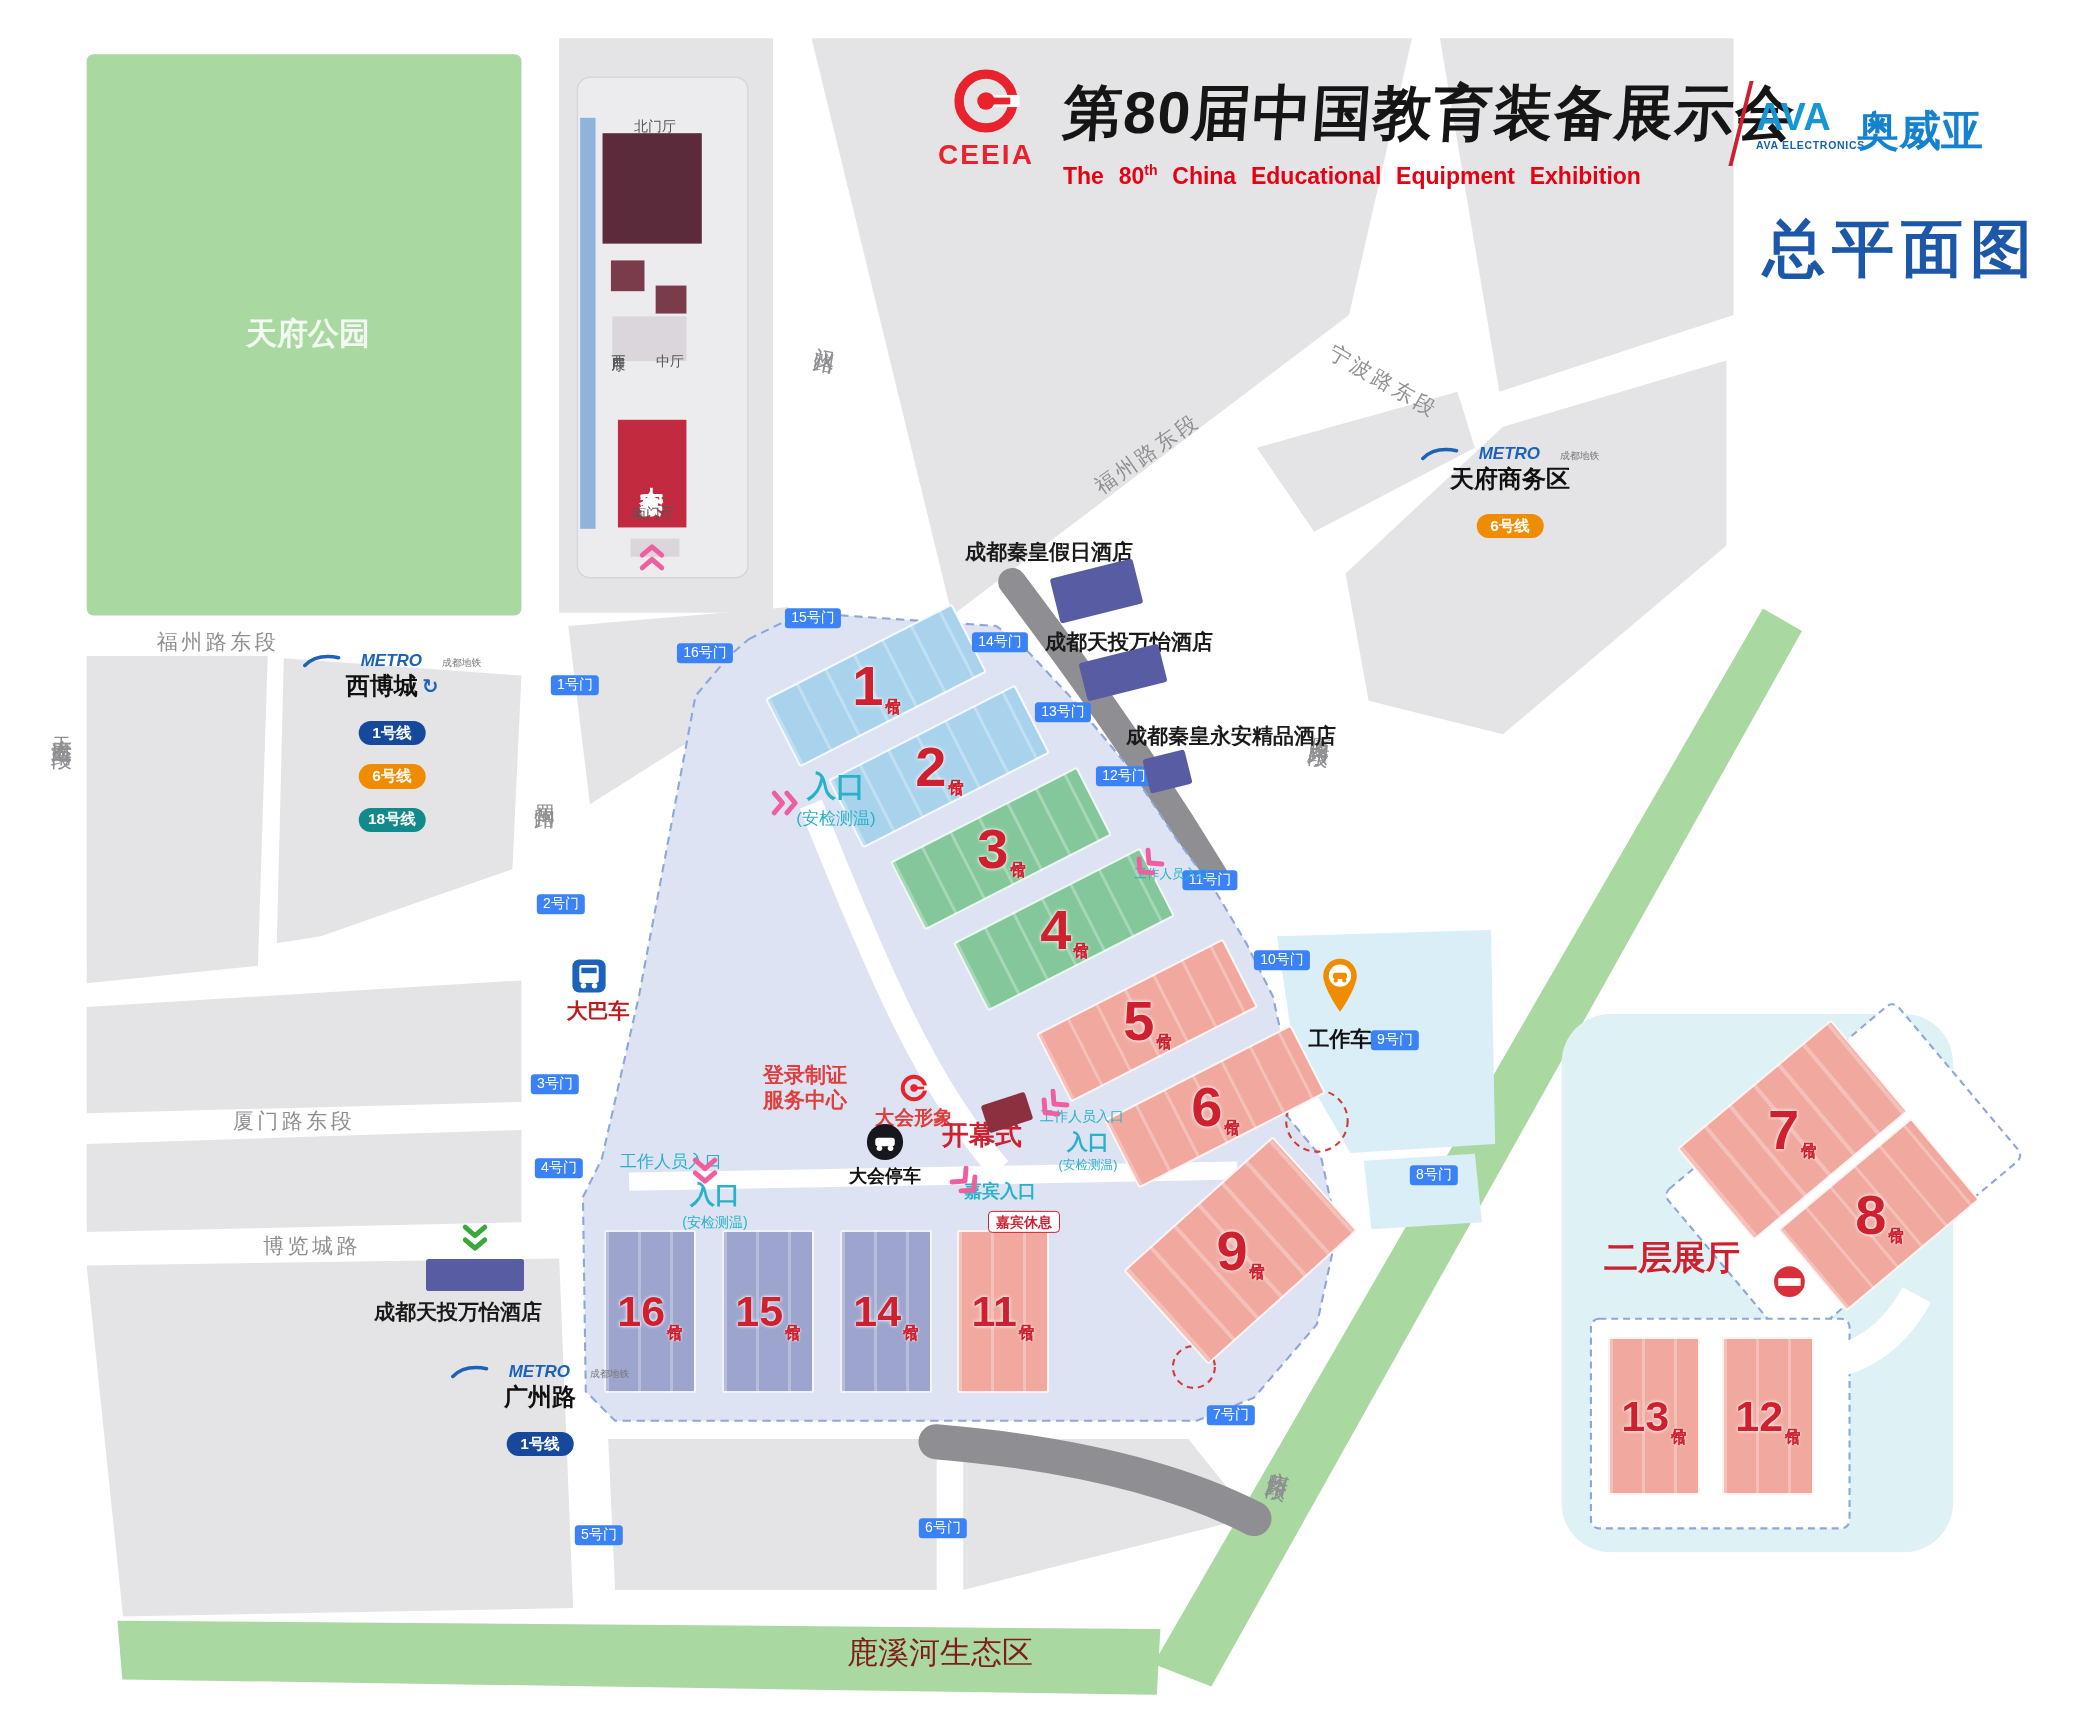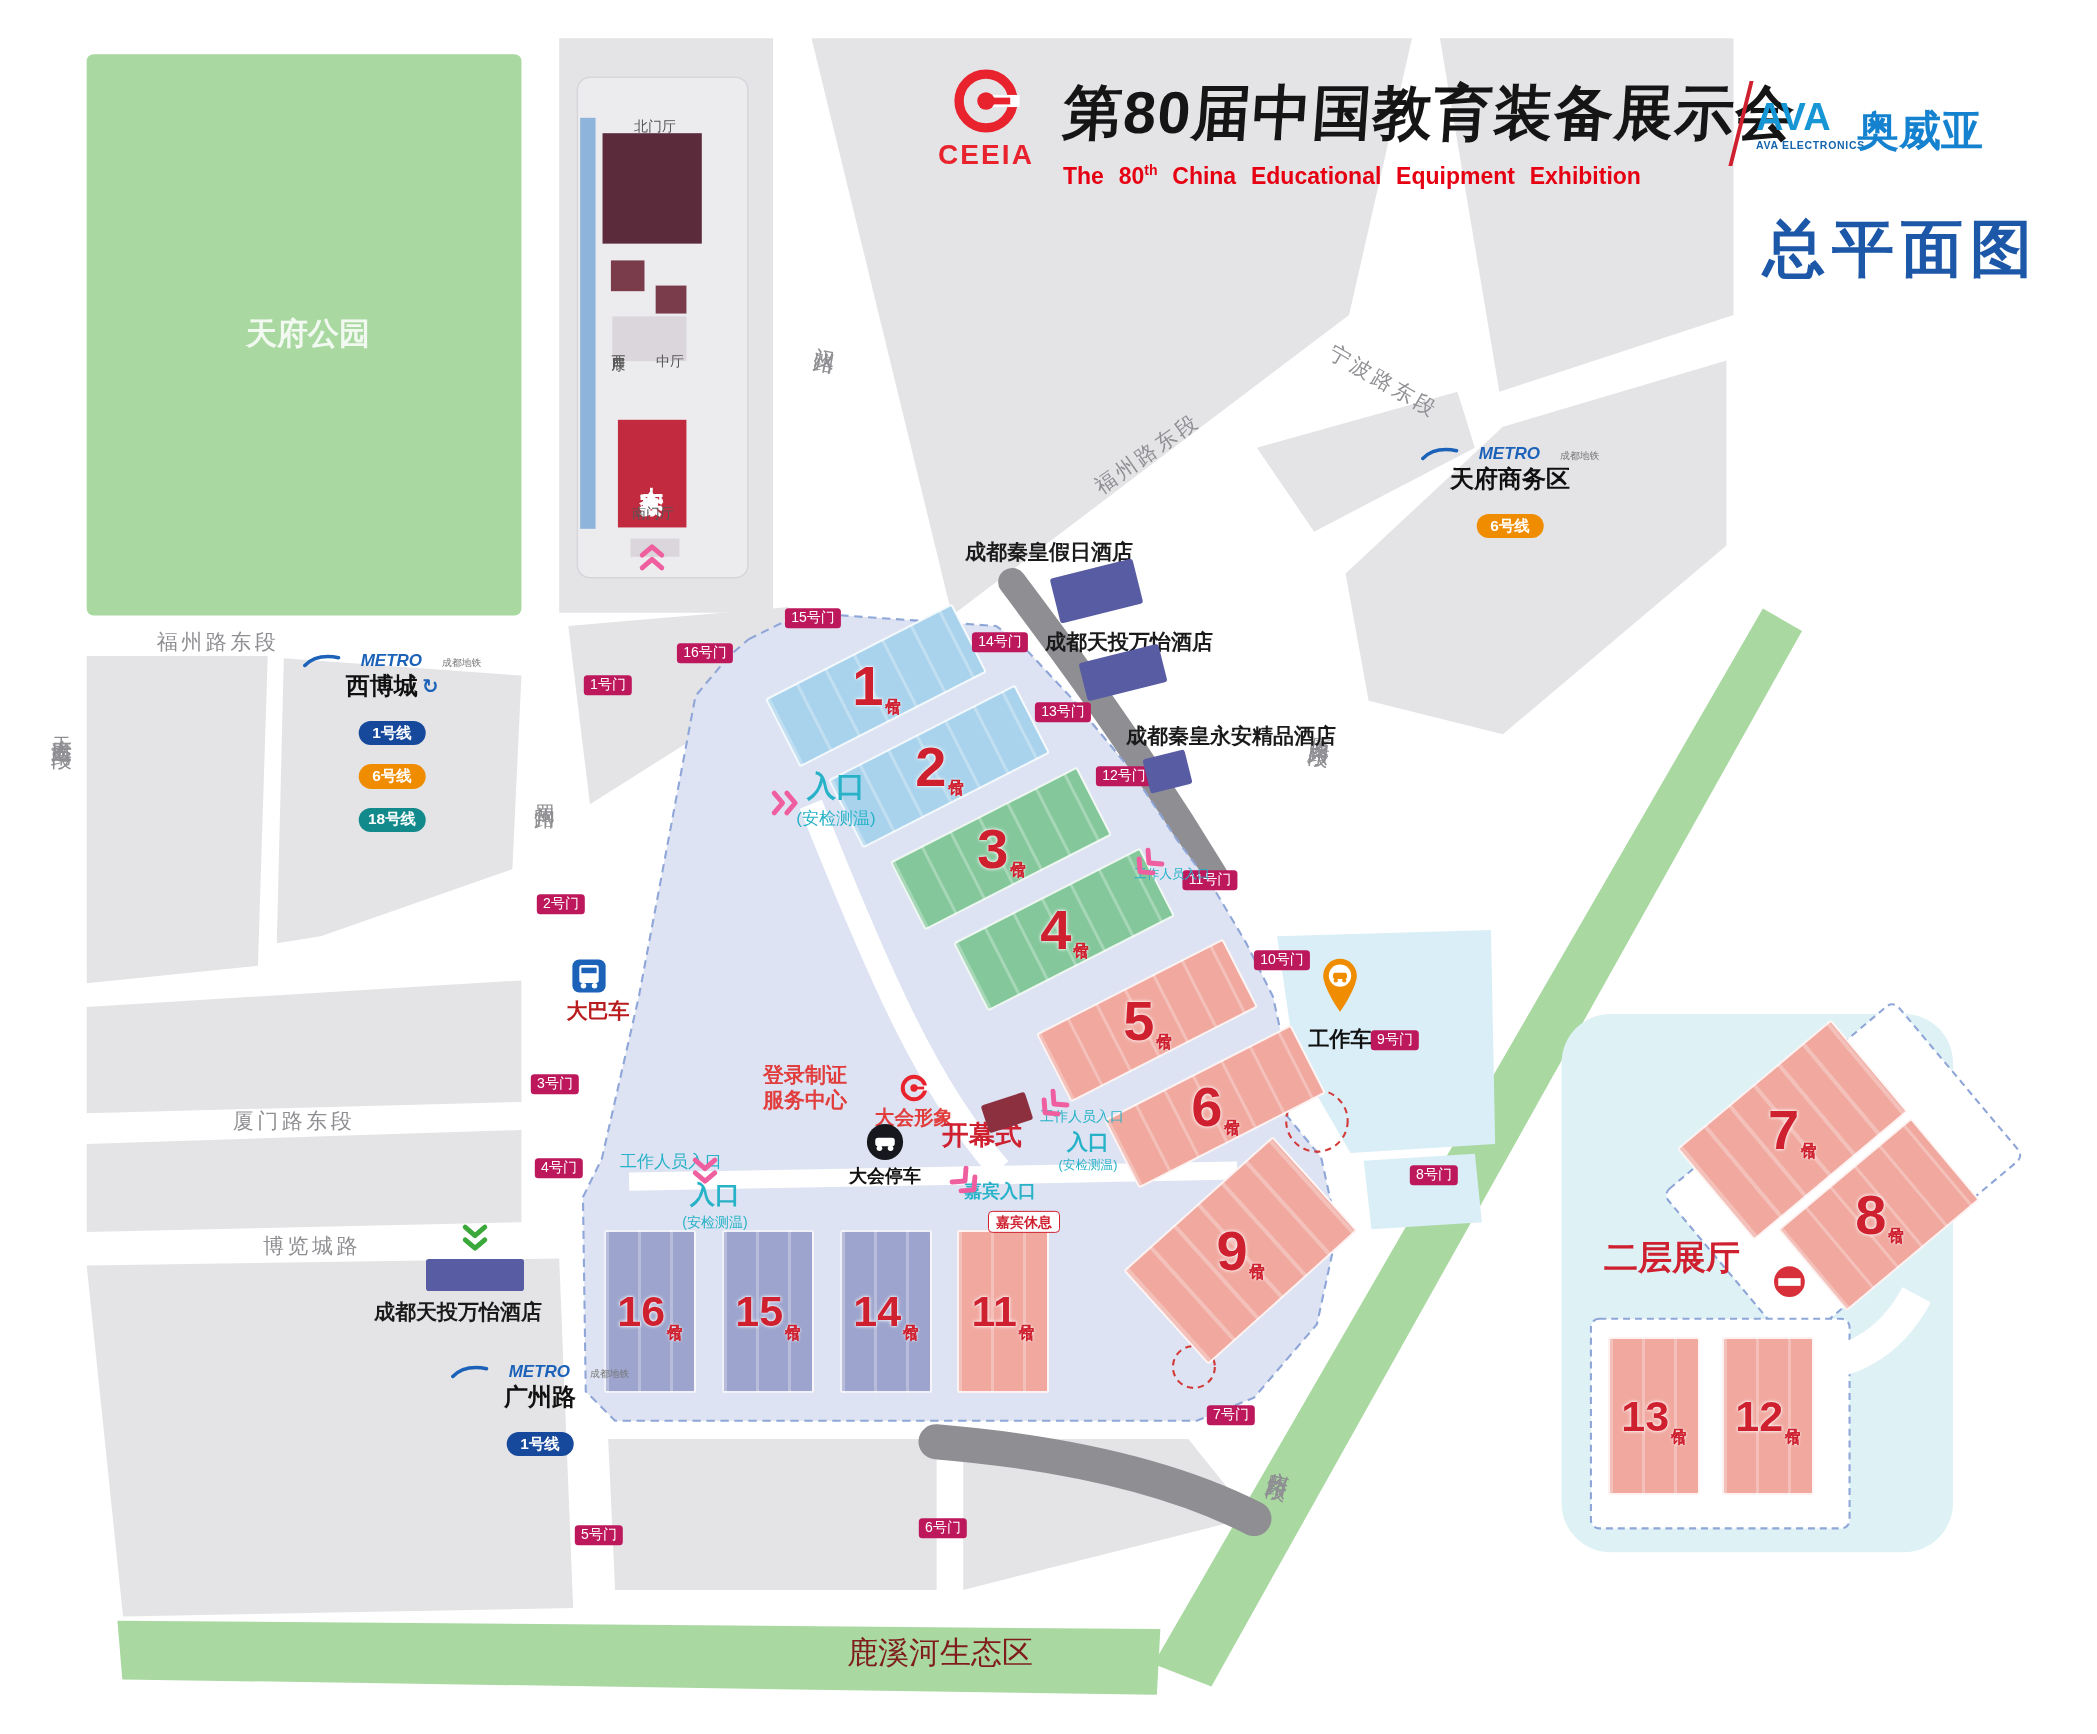--- a/index.html
+++ b/index.html
@@ -11,21 +11,21 @@
   .hall{position:absolute;box-sizing:border-box;border:2.1px solid rgba(255,255,255,.85);
     display:flex;align-items:center;justify-content:center;
     background-image:repeating-linear-gradient(90deg,rgba(255,255,255,.28) 0 3.5px,transparent 3.5px 32px);
     border-radius:2.8px}
   .hall-label{display:flex;align-items:center;gap:2.1px}
   .hall-num{font-weight:bold;color:#cf2030;line-height:1;
     text-shadow:0 0 4.2px #fff,0 0 2.1px #fff}
   .hall-suffix{writing-mode:vertical-rl;font-size:15.4px;color:#cf2030;font-weight:bold;
     text-shadow:0 0 2.8px #fff;line-height:1}
   
-  .gate{position:absolute;transform:translate(-50%,-50%);background:#be185d;color:#fff;
+  .gate{position:absolute;transform:translate(-50%,-50%);background:#3b82f6;color:#fff;
     font-size:14px;padding:2.1px 6.3px;border-radius:3.5px;white-space:nowrap;line-height:1.1}
   
   .road-label{position:absolute;color:#8f8f93;font-size:21px;letter-spacing:3.5px;
     white-space:nowrap;line-height:1.1}
   .map-text{position:absolute;white-space:nowrap;line-height:1.15}
   .v{writing-mode:vertical-rl;letter-spacing:2.1px}
   .chev{position:absolute}
   
   .metro{position:absolute;display:flex;flex-direction:column;align-items:center;transform:translate(-50%,0)}
   .metro-logo{display:flex;align-items:flex-end;gap:20px}
@@ -227,21 +227,21 @@
         <span class="hall-num" style="font-size: 43px;">15</span>
         <span class="hall-suffix">号馆</span>
       </div>
     </div>
     <div class="hall" style="position: absolute; left: 604px; top: 1230px; width: 92px; height: 163px; background-color: rgb(157, 164, 205); transform: rotate(0deg);">
       <div class="hall-label" style="transform: rotate(0deg);">
         <span class="hall-num" style="font-size: 43px;">16</span>
         <span class="hall-suffix">号馆</span>
       </div>
     </div>
-    <div class="gate" style="position: absolute; left: 575px; top: 685px; margin-left: 33px;">1号门</div>
+    <div class="gate" style="position: absolute; left: 575px; top: 685px;">1号门</div>
     <div class="gate" style="position: absolute; left: 561px; top: 904px;">2号门</div>
     <div class="gate" style="position: absolute; left: 555px; top: 1084px;">3号门</div>
     <div class="gate" style="position: absolute; left: 559px; top: 1168px;">4号门</div>
     <div class="gate" style="position: absolute; left: 599px; top: 1535px;">5号门</div>
     <div class="gate" style="position: absolute; left: 943px; top: 1528px;">6号门</div>
     <div class="gate" style="position: absolute; left: 1231px; top: 1415px;">7号门</div>
     <div class="gate" style="position: absolute; left: 1434px; top: 1175px;">8号门</div>
     <div class="gate" style="position: absolute; left: 1395px; top: 1040px;">9号门</div>
     <div class="gate" style="position: absolute; left: 1282px; top: 960px;">10号门</div>
     <div class="gate" style="position: absolute; left: 1210px; top: 880px;">11号门</div>

